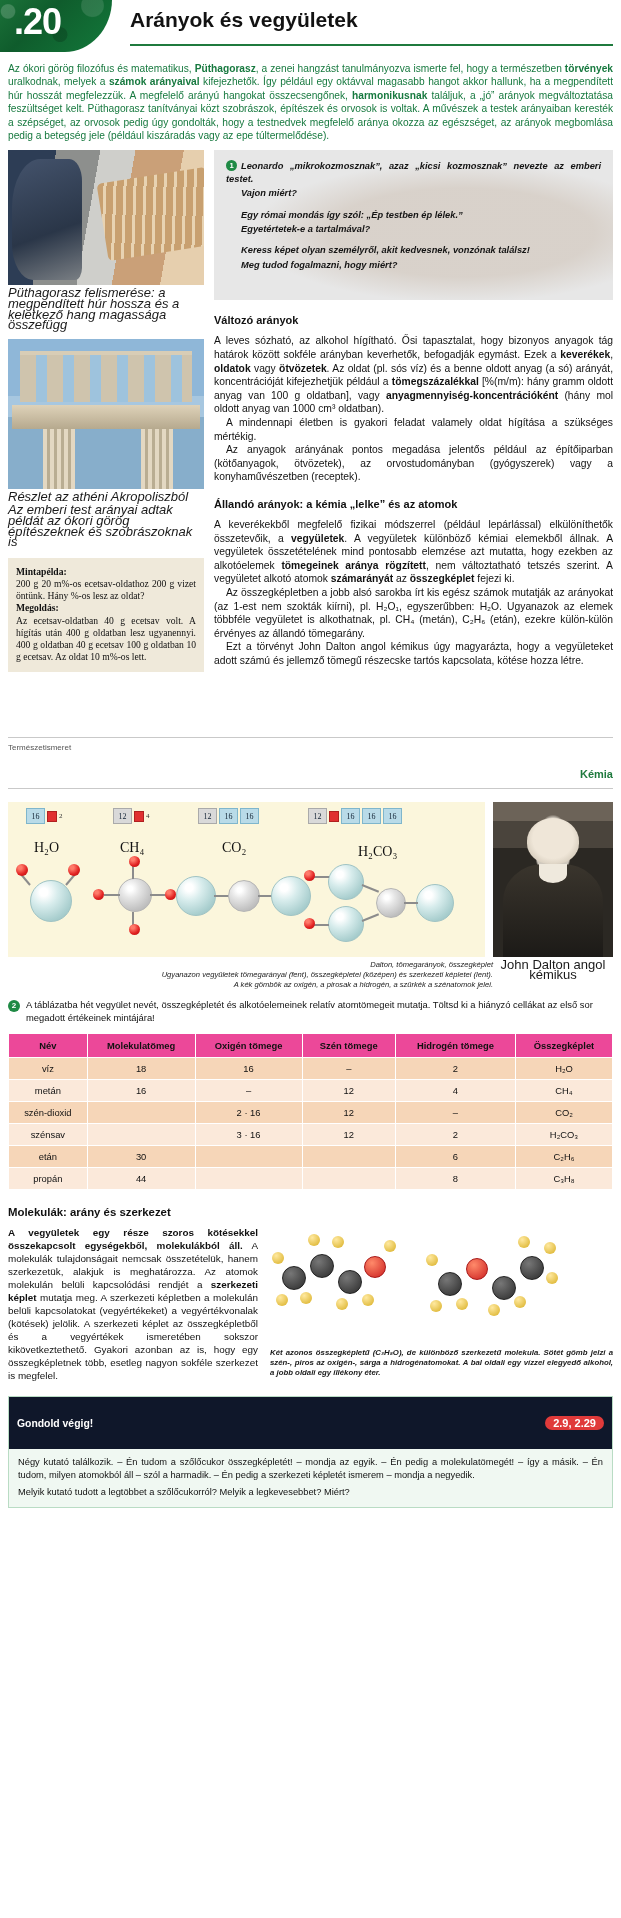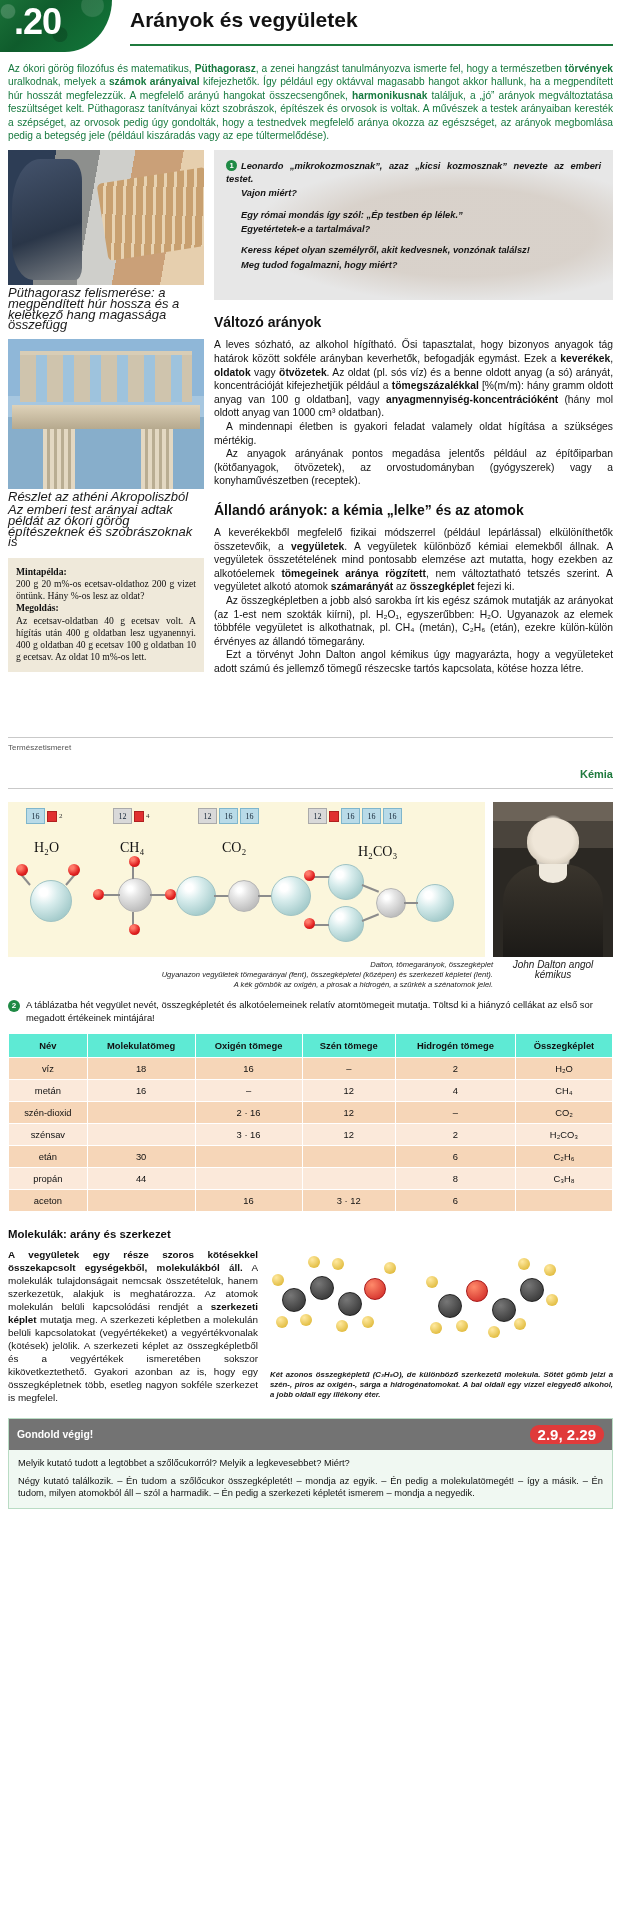--- a/index.html
+++ b/index.html
@@ -132,21 +132,21 @@
   .qbox p:last-child { margin-bottom:0; }
   .qnum {
     display:inline-block; width:11px; height:11px; border-radius:50%;
     background:#1f8a45; color:#fff; font-size:7.6px; font-weight:700;
     text-align:center; line-height:11px; font-style:normal;
     margin-right:4px; vertical-align: 1px;
   }
   .qindent { padding-left: 15px; }
 
   h3.sub {
-    font-size: 14px; font-weight:700; color:#111;
+    font-size: 11px; font-weight:700; color:#111;
     margin: 14px 0 8px 0;
   }
   .body-p {
     font-size: 10.3px; line-height: 13.6px; text-align: justify;
     margin: 0; color:#111;
   }
   .body-p + .body-p { text-indent: 12px; margin-top:0; }
   .body-p b { font-weight:700; }
 
   
@@ -228,42 +228,42 @@
     position:absolute; left:38%; top:40%; width:24%; height:12%;
     background:#efe9dd; border-radius: 0 0 50% 50%;
   }
 
   .figcaps { display:flex; gap:0; padding: 3px 8px 0 8px; }
   .figcap-main {
     flex:1; text-align:right; font-size:7.6px; line-height:9.8px;
     font-style:italic; color:#1a1a1a;
   }
   .figcap-side {
-    width:120px; flex:none; text-align:center; font-size:10px;
-    font-style:italic; color:#1a1a1a; line-height:9.8px;
+    width:120px; flex:none; text-align:center; font-size:13px;
+    color:#1a1a1a; line-height:9.8px;
   }
 
   
   .task2 {
     margin: 10px 8px 0 8px; display:flex; gap:6px;
     font-size: 9.4px; line-height: 12.4px; color:#111;
   }
   .task2 .qnum2 {
     flex:none; width:12px; height:12px; border-radius:50%;
     background:#1f8a45; color:#fff; font-size:8px; font-weight:700;
     text-align:center; line-height:12px; margin-top:1px;
   }
 
   
   table.dt {
     margin: 9px 8px 0 8px; width: calc(100% - 16px);
     border-collapse: collapse; font-size: 9.4px;
   }
   table.dt th {
-    background:#5eead4; color:#111; font-weight:700;
+    background:#ec4899; color:#111; font-weight:700;
     padding: 6px 4px; text-align:center; border:1px solid #ffffff;
     line-height: 11px;
   }
   table.dt td {
     padding: 5px 4px; text-align:center; border:1px solid #ffffff;
     color:#111;
   }
   table.dt tr.odd  td { background:#f6d6b8; }
   table.dt tr.even td { background:#fbe9da; }
 
@@ -288,25 +288,25 @@
     margin-top: 4px; text-align:justify;font-weight:bold;
   }
 
   
   .gv {
     margin: 14px 8px 10px 8px; border: 1px solid #b9dcc4;
     background:#f0f8f2;
   }
   .gv-head {
     display:flex; align-items:center; justify-content:space-between;
-    background:#737373; padding: 6px 8px;
+    background:#0f172a; padding: 19px 8px;
   }
   .gv-head .t { color:#fff; font-size:10.4px; font-weight:700; }
   .gv-head .pill {
-    background:#e03a3a; color:#fff; font-size:15px; font-weight:700;
+    background:#e03a3a; color:#fff; font-size:11px; font-weight:700;
     padding: 1px 8px; border-radius: 9px;
   }
   .gv-body { padding: 7px 9px 9px 9px; }
   .gv-body p {
     margin:0; font-size: 9.3px; line-height: 12.4px; color:#111; text-align:justify;
   }
   .gv-body p + p { margin-top: 5px; }
 </style>
 </head>
 <body>
@@ -531,28 +531,20 @@
           <td>C₂H₆</td>
         </tr>
         <tr class="even">
           <td>propán</td>
           <td>44</td>
           <td></td>
           <td></td>
           <td>8</td>
           <td>C₃H₈</td>
         </tr>
-        <tr class="odd">
-          <td>aceton</td>
-          <td></td>
-          <td>16</td>
-          <td>3 · 12</td>
-          <td>6</td>
-          <td></td>
-        </tr>
       </tbody>
   </table>
 
   <h3 class="sub2">Molekulák: arány és szerkezet</h3>
 
   <div class="cols2">
     <div class="c-left">
       <p><b>A vegyületek egy része szoros kötésekkel összekapcsolt egységekből, molekulákból áll.</b> A molekulák tulajdonságait nemcsak összetételük, hanem szerkezetük, alakjuk is meghatározza. Az atomok molekulán belüli kapcsolódási rendjét a <b>szerkezeti képlet</b> mutatja meg. A szerkezeti képletben a molekulán belüli kapcsolatokat (vegyértékeket) a vegyértékvonalak (kötések) jelölik. A szerkezeti képlet az összegképletből és a vegyértékek ismeretében sokszor kikövetkeztethető. Gyakori azonban az is, hogy egy összegképletnek több, esetleg nagyon sokféle szerkezet is megfelel.</p>
     </div>
     <div class="c-right">
@@ -587,17 +579,17 @@
       <div class="mcap">Két azonos összegképletű (C₃H₈O), de különböző szerkezetű molekula. Sötét gömb jelzi a szén-, piros az oxigén-, sárga a hidrogénatomokat. A bal oldali egy vízzel elegyedő alkohol, a jobb oldali egy illékony éter.</div>
     </div>
   </div>
 
   <div class="gv">
     <div class="gv-head">
       <div class="t">Gondold végig!</div>
       <div class="pill">2.9, 2.29</div>
     </div>
     <div class="gv-body">
+      <p>Négy kutató találkozik. – Én tudom a szőlőcukor összegképletét! – mondja az egyik. – Én pedig a molekulatömegét! – így a másik. – Én tudom, milyen atomokból áll – szól a harmadik. – Én pedig a szerkezeti képletét ismerem – mondja a negyedik.</p>
       <p>Melyik kutató tudott a legtöbbet a szőlőcukorról? Melyik a legkevesebbet? Miért?</p>
-      <p>Négy kutató találkozik. – Én tudom a szőlőcukor összegképletét! – mondja az egyik. – Én pedig a molekulatömegét! – így a másik. – Én tudom, milyen atomokból áll – szól a harmadik. – Én pedig a szerkezeti képletét ismerem – mondja a negyedik.</p>
     </div>
   </div>
 </div>
 
 </body></html>

